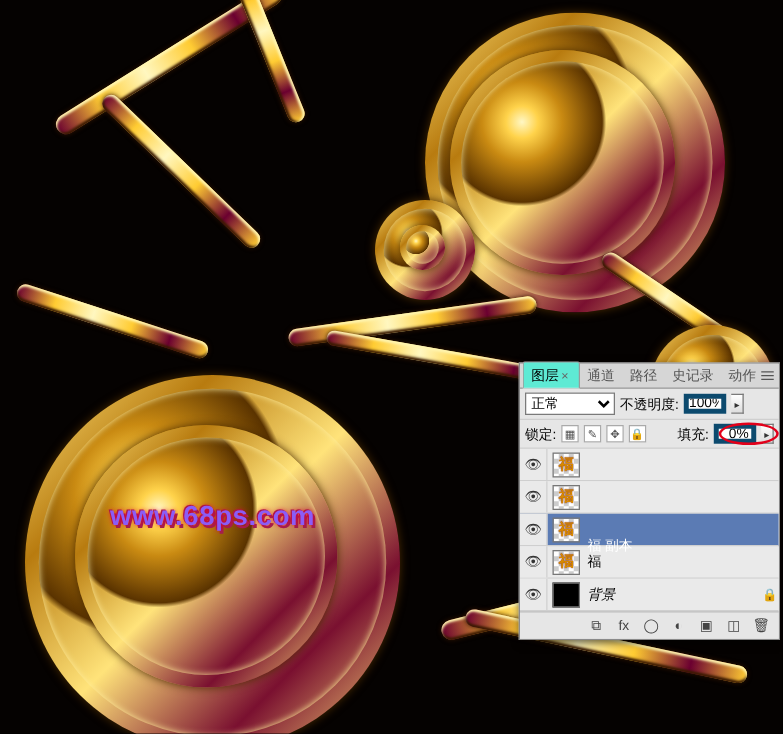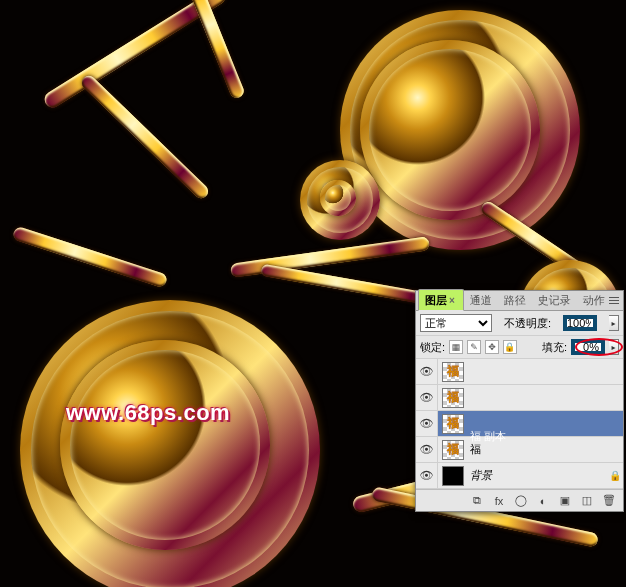--- a/index.html
+++ b/index.html
@@ -28,22 +28,22 @@
     box-shadow: 0 0 8px #4a2a00, inset 0 0 6px #ffec9a;
   }
   .stroke {
     position:absolute;
     border-radius:40px;
     background:linear-gradient(90deg,#6b0030,#ffcc33 20%,#fff7c0 40%,#ffcc33 60%,#6b0030 80%,#ffcc33);
     box-shadow:0 0 4px #331500, inset 0 2px 2px #fff5b0, inset 0 -2px 2px #3a1a00;
   }
   .watermark {
     position:absolute;
-    left:66px; top:400px;
-    color:#ffffff;
+    left:88px; top:400px;
+    color:#8b5cf6;
     font-size:22px;
     font-weight:bold;
     font-family: Arial, sans-serif;
     text-shadow: 0 0 4px #d03, 2px 2px 0 #a02050, -1px -1px 0 #a02050;
     letter-spacing:0.5px;
   }
 
   
   .panel {
     position:absolute;
@@ -65,44 +65,42 @@
     padding:0 2px;
     position:relative;
   }
   .tab {
     padding:3px 6px 2px;
     color:#555;
     cursor:default;
     font-size:11px;
   }
   .tab.active {
-    background:#bef264;
+    background:#5eead4;
     border:1px solid #9a9a9a;
     border-bottom:1px solid #e6e6e6;
     color:#000;
     margin-bottom:-1px;
     border-radius:2px 2px 0 0;
-    font-weight:bold;
   }
   .close-x { font-size:10px; color:#666; padding:0 2px; }
   .menu-icn {
     position:absolute; right:2px; top:2px;
     width:14px;height:14px;
     display:flex;flex-direction:column;justify-content:center;gap:2px;
     padding:2px;
   }
   .menu-icn span{height:1px;background:#555;}
 
   .row {
     display:flex; align-items:center;
     padding:3px 4px;
     gap:4px;
     border-bottom:1px solid #cfcfcf;
     background:#e6e6e6;
-    justify-content:space-between;
   }
   select.blend {
     width:72px; height:18px;
     font-size:11px;
     background:#fff; border:1px solid #7a7a7a;
   }
   .lbl { color:#000; }
   input.pct {
     width:34px; height:16px;
     font-size:11px;

